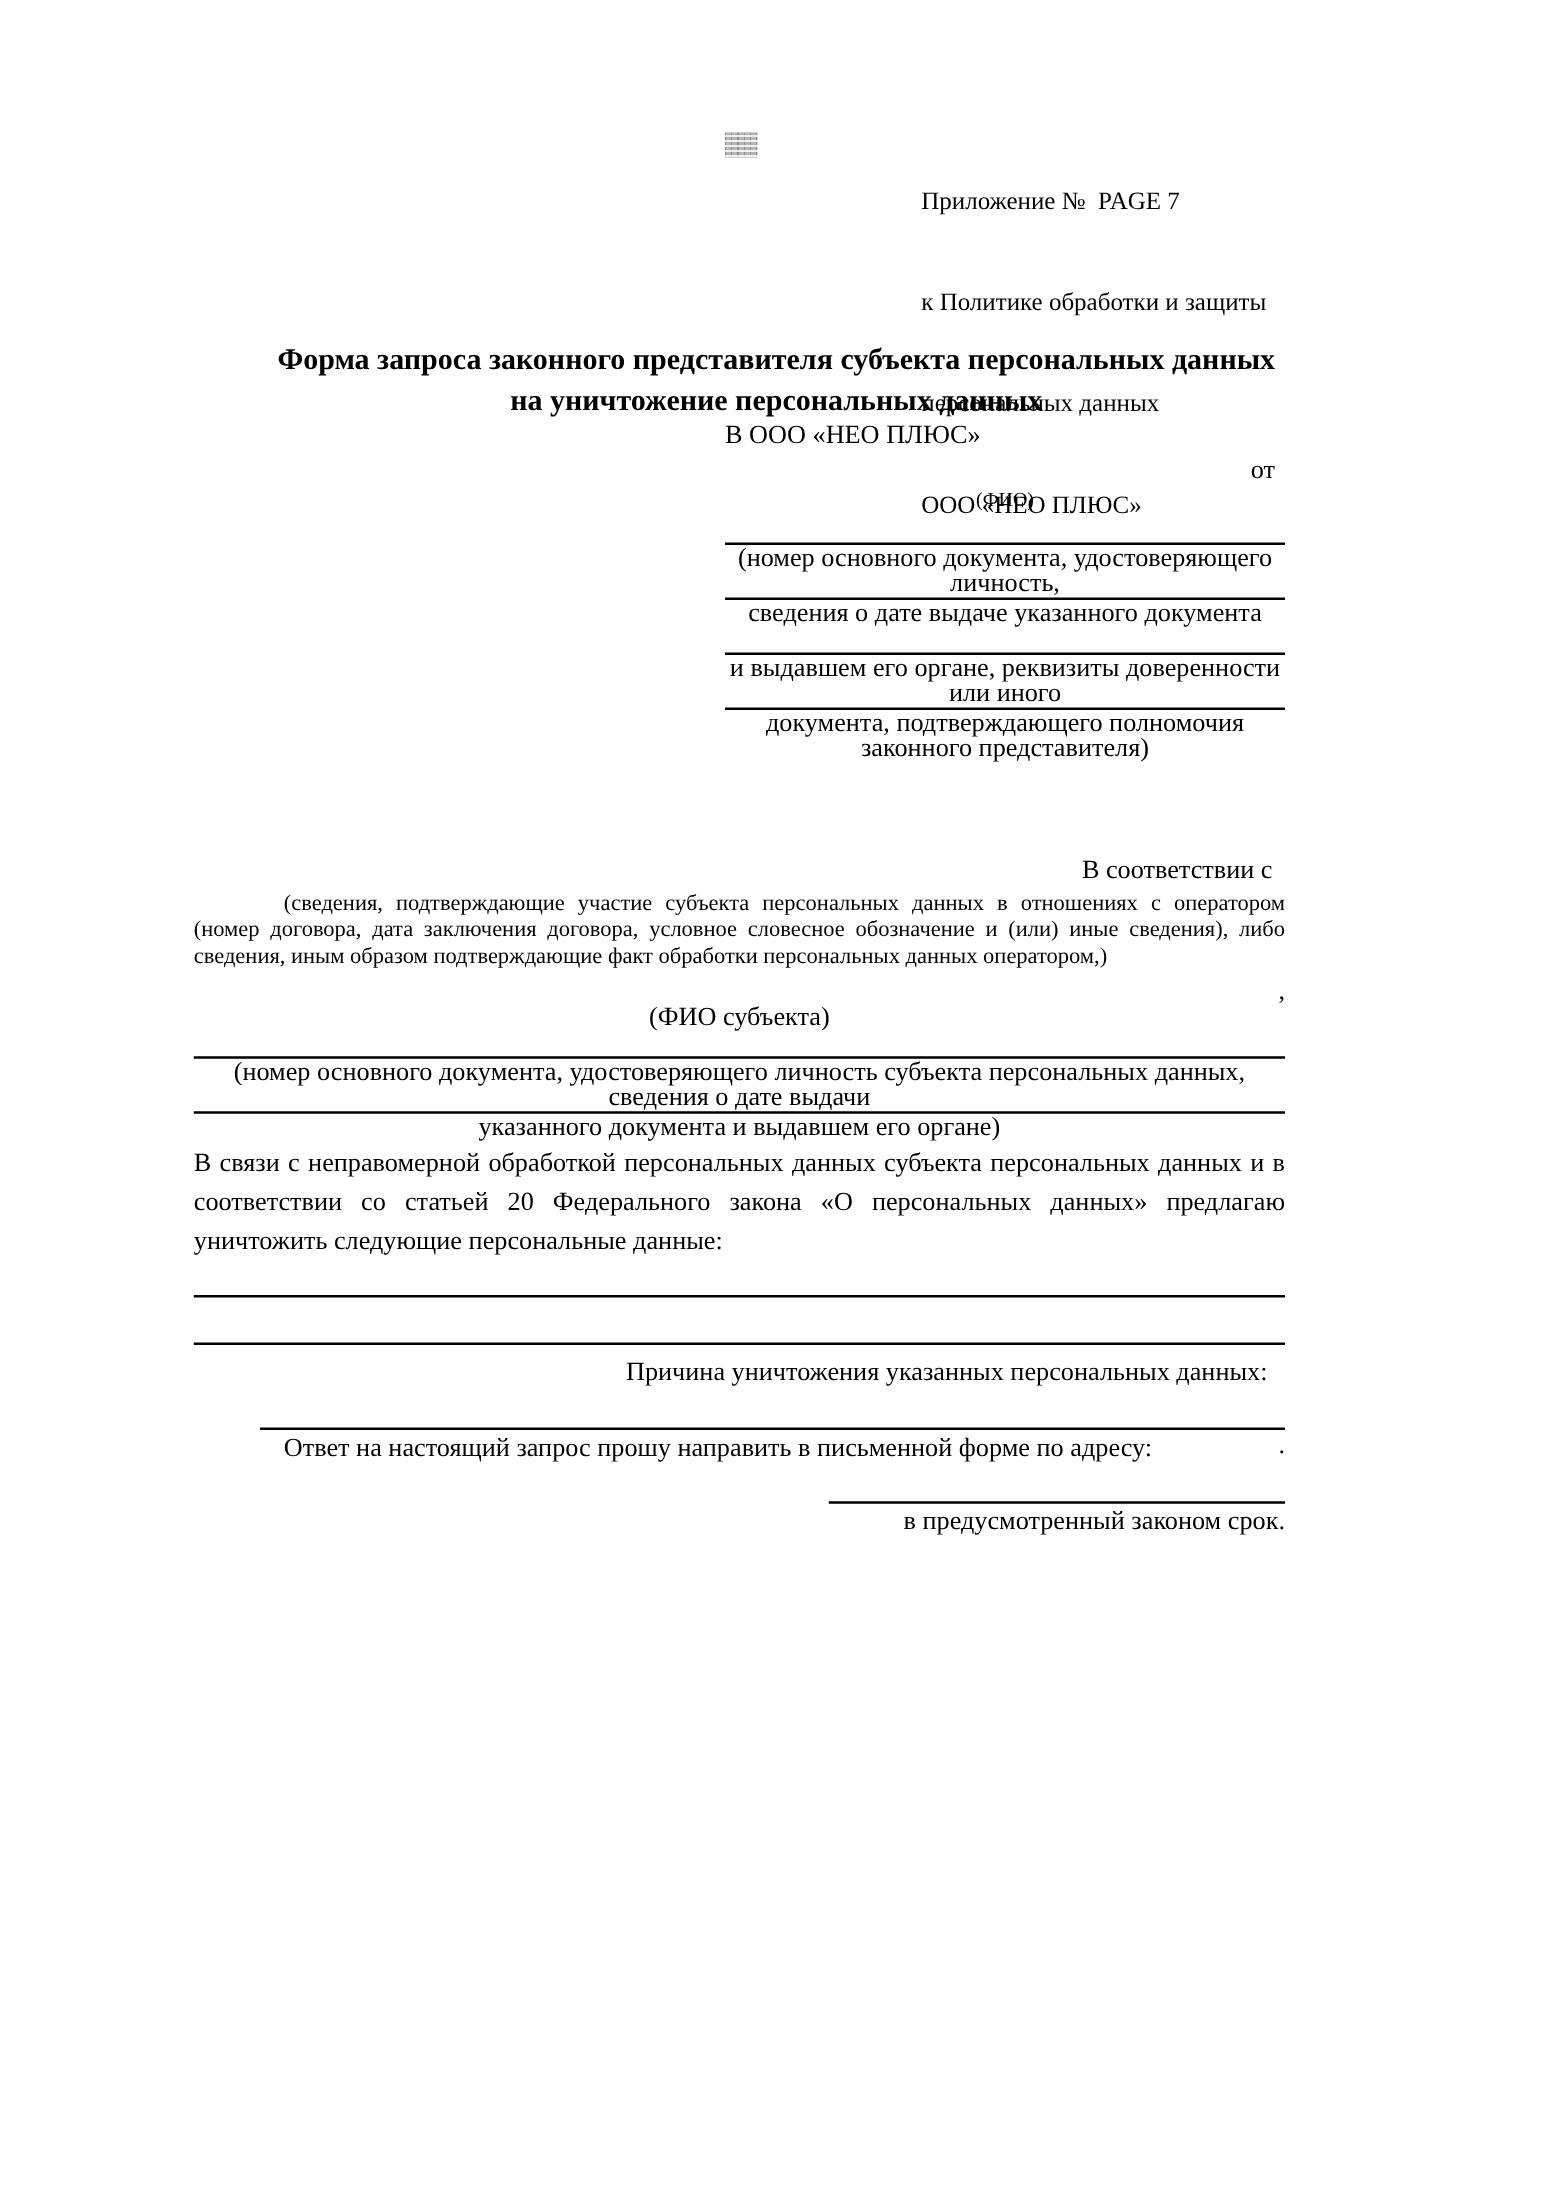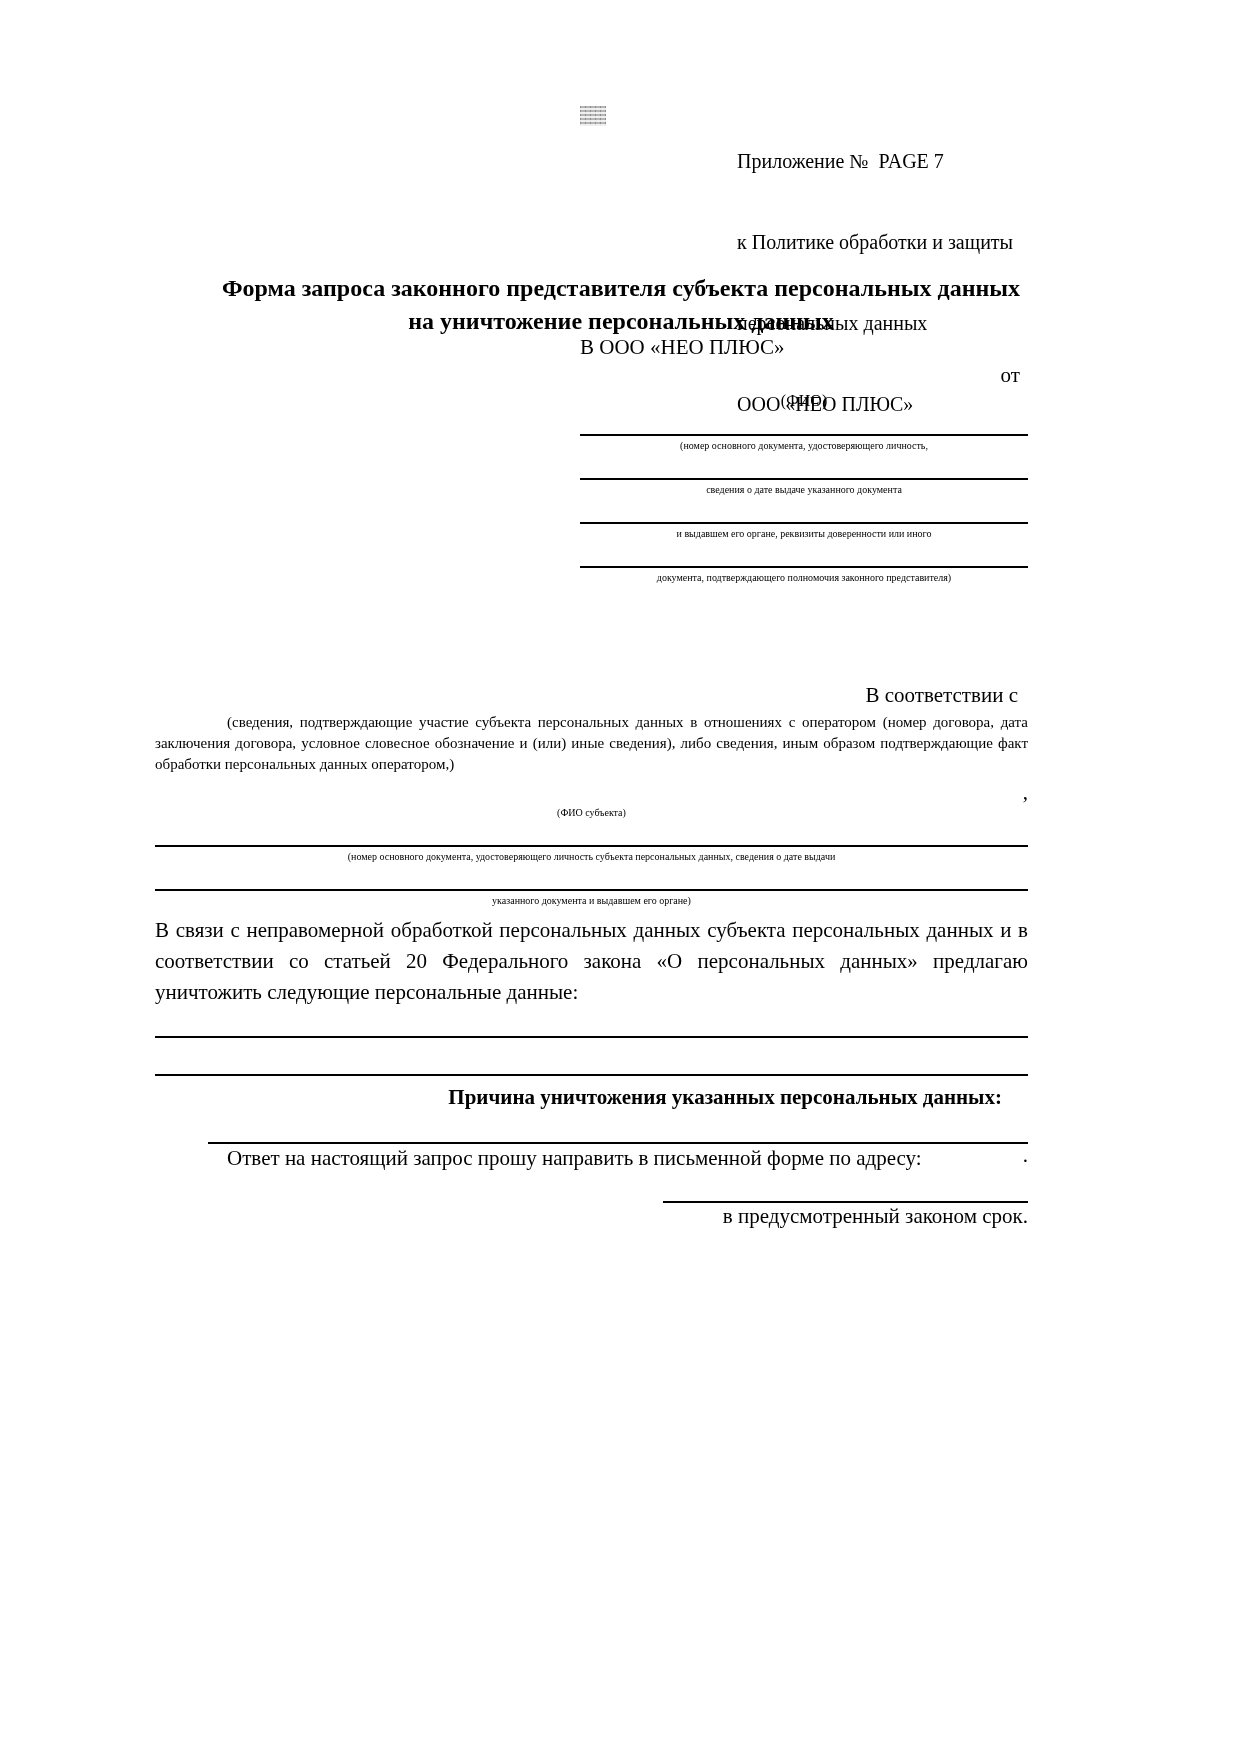--- a/index.html
+++ b/index.html
@@ -26,33 +26,33 @@
     position:absolute;left:80px;right:80px;top:272px;
     text-align:center;font-weight:bold;font-size:24px;line-height:33px;
   }
   .addr{position:absolute;left:580px;top:332px;width:448px;font-size:21px;}
   .addr-to{height:31px;line-height:31px;}
   .row{display:flex;align-items:flex-end;flex-direction:column;}
   .from-row{height:27px;}
   .from-row .lbl{margin-right:8px;line-height:25px;}
   .flexblank{flex:1 1 auto;border-bottom:2px solid #000;height:100%;}
   .a-blank{height:22px;border-bottom:2px solid #000;}
-  .cap{text-align:center;font-size:10px;line-height:20px;height:20px;}
+  .cap{text-align:center;font-size:21px;line-height:20px;height:20px;}
   .cap16{font-size:16px;line-height:22px;height:22px;}
   .bodytext{position:absolute;left:155px;top:682px;width:873px;font-size:21px;}
   .acc-row{height:28px;}
   .acc-row .lbl{padding-left:72px;margin-right:10px;white-space:nowrap;line-height:26px;}
-  .fineprint{margin-top:2px;font-size:15px;line-height:21px;text-align:justify;text-indent:72px;}
+  .fineprint{margin-top:2px;font-size:18px;line-height:21px;text-align:justify;text-indent:72px;}
   .para{margin:4px 0 0 0;line-height:31px;text-align:justify;}
   .subj-row{margin-top:4px;height:24px;}
   .punct{line-height:22px;padding-left:2px;}
   .blank-line{height:22px;border-bottom:2px solid #000;}
   .gap6{margin-top:6px;} .gap14{margin-top:14px;}
   .reason-row{margin-top:8px;height:28px;}
-  .reason-row .lbl{padding-left:72px;margin-right:26px;white-space:nowrap;line-height:26px;font-weight:bold;}
+  .reason-row .lbl{padding-left:72px;margin-right:14px;white-space:nowrap;line-height:26px;}
   .period-row{margin-top:6px;height:24px;}
   .w820{flex:0 0 auto;width:820px;border-bottom:2px solid #000;height:100%;}
   .answer-intro{margin-top:2px;padding-left:72px;line-height:29px;}
   .answer-row{height:28px;}
   .w365{flex:0 0 auto;width:365px;border-bottom:2px solid #000;height:100%;}
   .answer-row .txt{line-height:26px;}
   .footer{
     position:absolute;left:155px;right:214px;top:1342px;
     display:flex;justify-content:space-between;align-items:flex-end;font-size:21px;
   }

